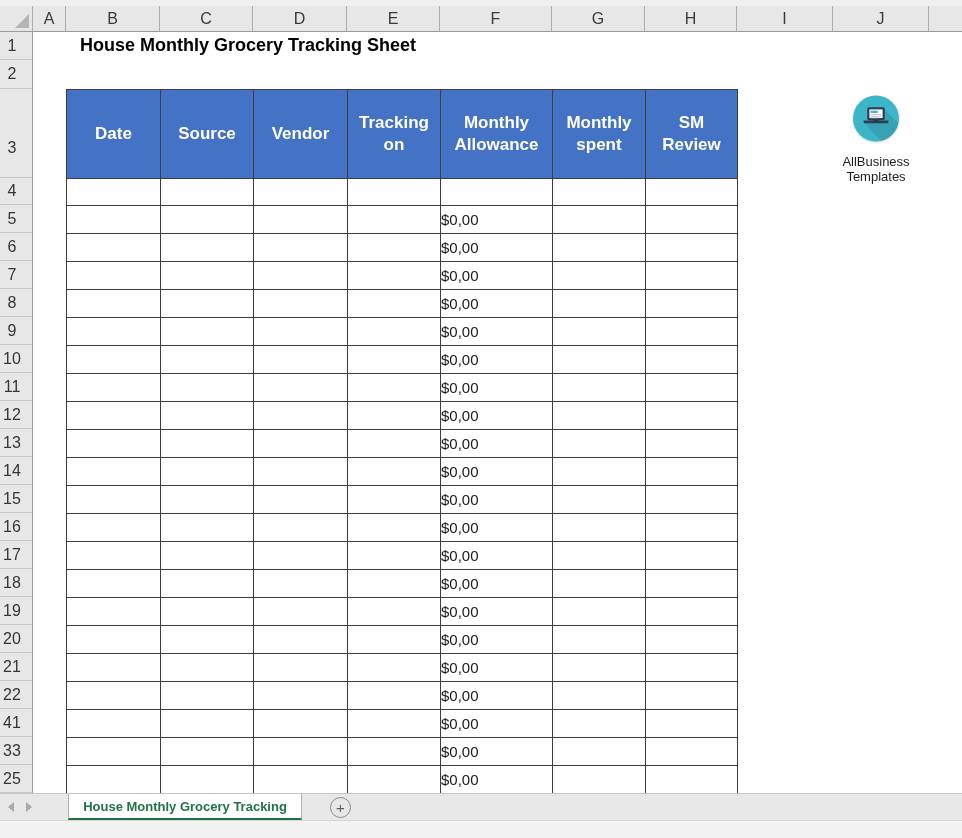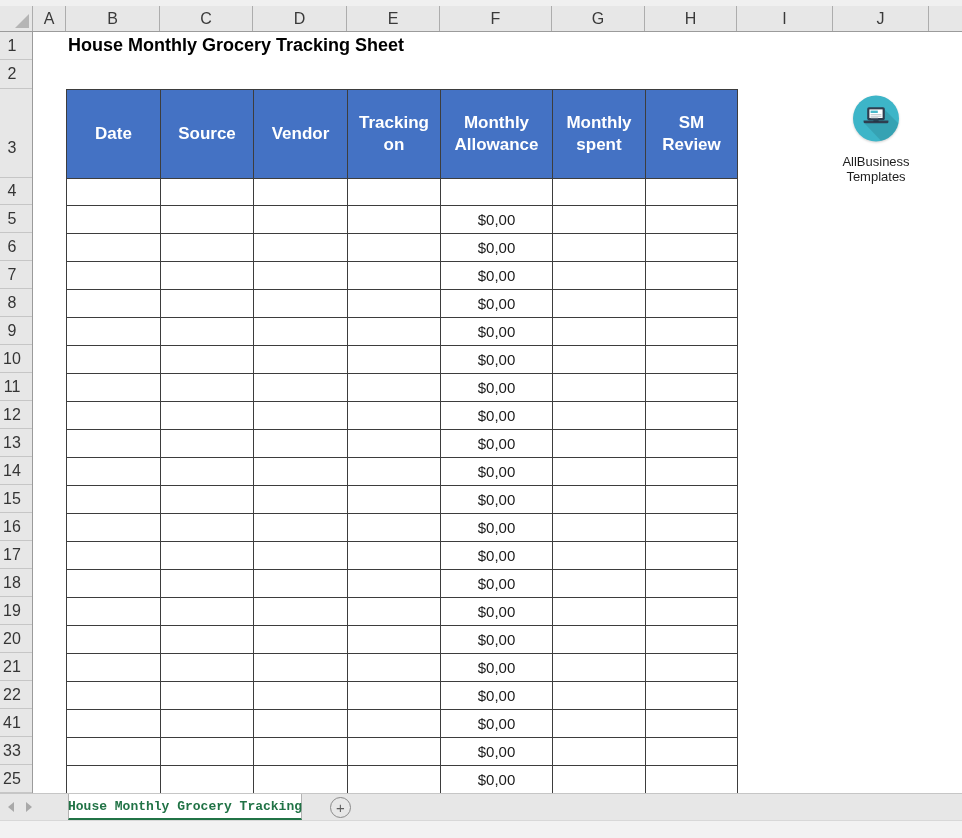--- a/index.html
+++ b/index.html
@@ -41,61 +41,61 @@
     height:28px; display:flex; align-items:center; justify-content:center;
     padding-right:8px; border-bottom:1px solid #c6c6c6; background:#e7e7e7;
   }
   .rh:nth-child(1){height:28px}
   .rh:nth-child(2){height:29px}
   .rh:nth-child(3){height:89px; align-items:flex-end; padding-bottom:20px;}
   .rh:nth-child(4){height:27px}
   
   .sheet { position:relative; flex:1; background:#ffffff; overflow:hidden; }
   .sheet-title {
-    position:absolute; left:35px; top:3px; font-size:18px; font-weight:bold; color:#000;
+    position:absolute; left:47px; top:3px; font-size:18px; font-weight:bold; color:#000;
     white-space:nowrap;
   }
   table.grid {
     position:absolute; left:33px; top:57px;
     border-collapse:collapse; table-layout:fixed;border-radius:10px;
   }
   table.grid col:nth-child(1){width:94px} table.grid col:nth-child(2){width:93px}
   table.grid col:nth-child(3){width:94px} table.grid col:nth-child(4){width:93px}
   table.grid col:nth-child(5){width:112px} table.grid col:nth-child(6){width:93px}
   table.grid col:nth-child(7){width:92px}
   table.grid th, table.grid td { border:1px solid #3d3d3d; overflow:hidden; }
   table.grid th {
     height:89px; background:#4472C4; color:#ffffff; font-weight:bold;
     font-size:17px; line-height:1.28; text-align:center; vertical-align:middle; padding:0 4px;
   }
   table.grid th span { display:block; }
   table.grid th span:empty { display:none; }
   table.grid tbody tr { height:28px; }
   table.grid tbody tr:first-child { height:27px; }
   table.grid td { font-size:15px; color:#1a1a1a; }
-  table.grid td.c-allow { text-align:center; vertical-align:middle; }
+  table.grid td.c-allow { vertical-align:middle; }
   
   .logo { position:absolute; left:806px; top:62px; width:74px; text-align:center; }
   .logo svg { display:block; margin:0 auto; filter:drop-shadow(0 1.5px 1px #cfcfcf); }
   .logo-text { margin-top:11px; font-size:13px; line-height:1.12; color:#1e1e1e; }
   
   .tab-bar {
     position:relative; height:27px; background:#e7e7e7;
     border-top:1px solid #c6c6c6; display:flex; align-items:center;
   }
   .tab-nav { display:flex; align-items:center; gap:12px; padding:0 8px 0 8px; width:52px; }
   .arr { width:0; height:0; border-top:5px solid transparent; border-bottom:5px solid transparent; }
   .arr-left  { border-right:6px solid #a9a9a9; }
   .arr-right { border-left:6px solid #a9a9a9; }
   .sheet-tab {
     height:100%; width:234px; margin-left:16px; background:#ffffff;
     border-left:1px solid #b3b3b3; border-right:1px solid #b3b3b3;
     border-bottom:2px solid #217346;
     display:flex; align-items:center; justify-content:center;
-    font-size:13px; font-weight:bold; color:#217346; white-space:nowrap; cursor:default;font-family:Liberation Mono, monospace;
+    font-size:13px; font-weight:bold; color:#217346; white-space:nowrap; cursor:default;
   }
   .add-sheet {
     margin-left:28px; width:21px; height:21px; border:1px solid #8a8a8a; border-radius:50%;
     display:flex; align-items:center; justify-content:center;
     font-size:15px; line-height:1; color:#5f5f5f; background:transparent;
   }
   
   .status-bar { height:18px; background:#f2f2f2; border-top:1px solid #d8d8d8; }
 </style>
 </head>

